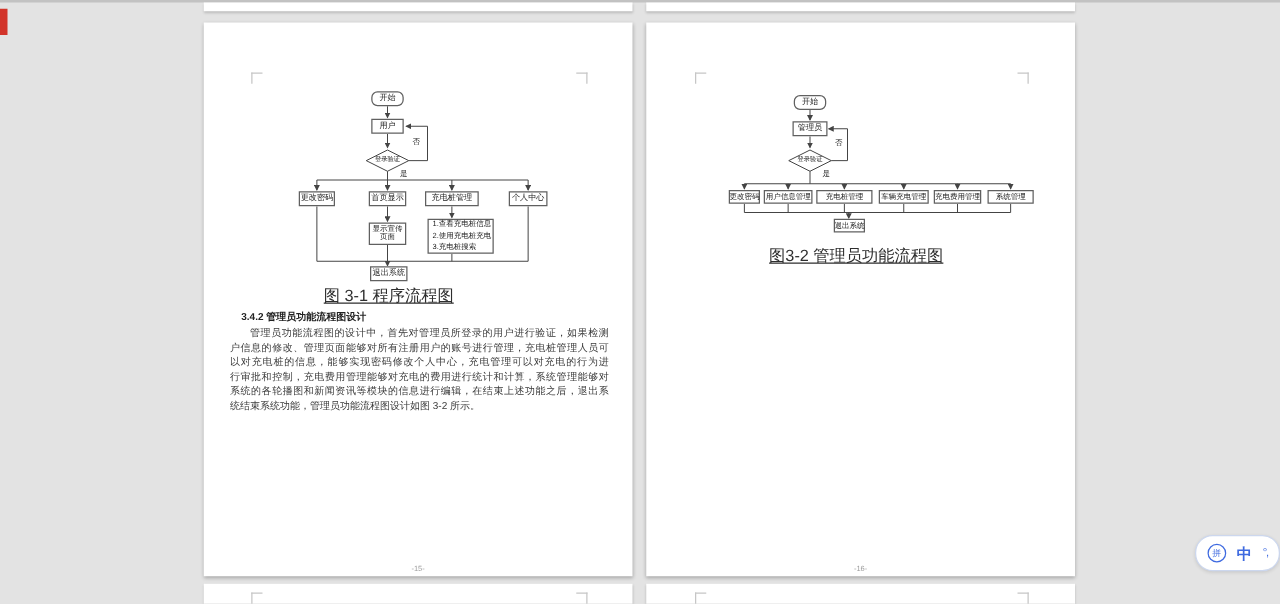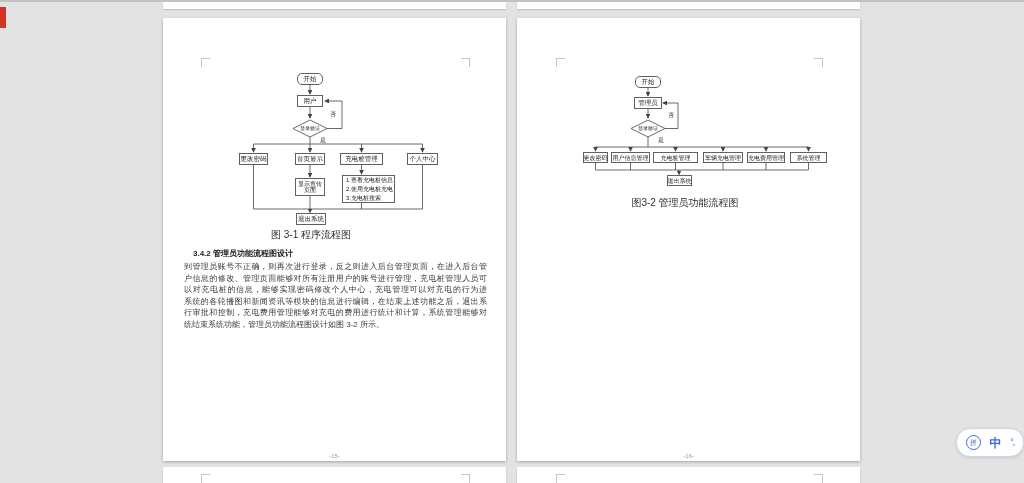--- a/index.html
+++ b/index.html
@@ -30,21 +30,21 @@
          display:flex;align-items:center;justify-content:center;
          font-size:6.5px;line-height:1;color:#1a1a1a;white-space:nowrap;}
   .rounded{border-radius:5px;}
   .fnode.small{font-size:6px;}
   .fnode.multi{flex-direction:column;}
   .fnode.list{flex-direction:column;align-items:flex-start;justify-content:center;
               padding-left:3px;font-size:6px;line-height:9px;}
   .dlabel{position:absolute;font-size:5px;color:#1a1a1a;text-align:center;line-height:1;}
   .yn{position:absolute;font-size:6px;color:#222;line-height:1;}
 
-  .caption{position:absolute;font-size:10px;color:#2e2e2e;text-align:center;width:200px;}
+  .caption{position:absolute;font-size:13px;color:#2e2e2e;text-align:center;width:200px;text-decoration:underline;}
 
   .heading{position:absolute;left:30px;top:230px;font-size:8px;font-weight:bold;color:#222;text-align:center;}
   .para{position:absolute;left:21px;top:243px;width:303px;font-size:8px;color:#3a3a3a;}
   .pline{height:11.6px;line-height:11.6px;text-align:justify;text-align-last:justify;white-space:nowrap;}
   .pline.first{text-indent:16px;}
   .pline.last{text-align-last:left;}
 
   .pgnum{position:absolute;left:0;top:435px;width:343px;text-align:center;
          font-size:6px;color:#9a9a9a;line-height:1;}
 
@@ -132,25 +132,25 @@
 
   <div class="fnode" style="left:133px;top:195px;width:30px;height:12px;">
     <span>退出系统</span>
   </div>
 
   <div class="caption" style="left:48px;top:210px;text-align:center;">图 3-1 程序流程图</div>
 
   <div class="heading">3.4.2 管理员功能流程图设计</div>
 
   <div class="para">
-    <div class="pline">到管理员账号不正确，则再次进行登录，反之则进入后台管理页面，在进入后台管</div>
+    <div class="pline first">管理员功能流程图的设计中，首先对管理员所登录的用户进行验证，如果检测</div>
     <div class="pline">户信息的修改、管理页面能够对所有注册用户的账号进行管理，充电桩管理人员可</div>
     <div class="pline">以对充电桩的信息，能够实现密码修改个人中心，充电管理可以对充电的行为进</div>
+    <div class="pline">行审批和控制，充电费用管理能够对充电的费用进行统计和计算，系统管理能够对</div>
     <div class="pline">系统的各轮播图和新闻资讯等模块的信息进行编辑，在结束上述功能之后，退出系</div>
-    <div class="pline">行审批和控制，充电费用管理能够对充电的费用进行统计和计算，系统管理能够对</div>
     <div class="pline last">统结束系统功能，管理员功能流程图设计如图 3-2 所示。</div>
   </div>
 
   <div class="pgnum">-15-</div>
 </div>
 
 <div class="page" id="page16">
   <div class="cmark cm-tl" style="left:39px;top:40px;"></div>
   <div class="cmark cm-tr" style="left:297px;top:40px;"></div>
 

